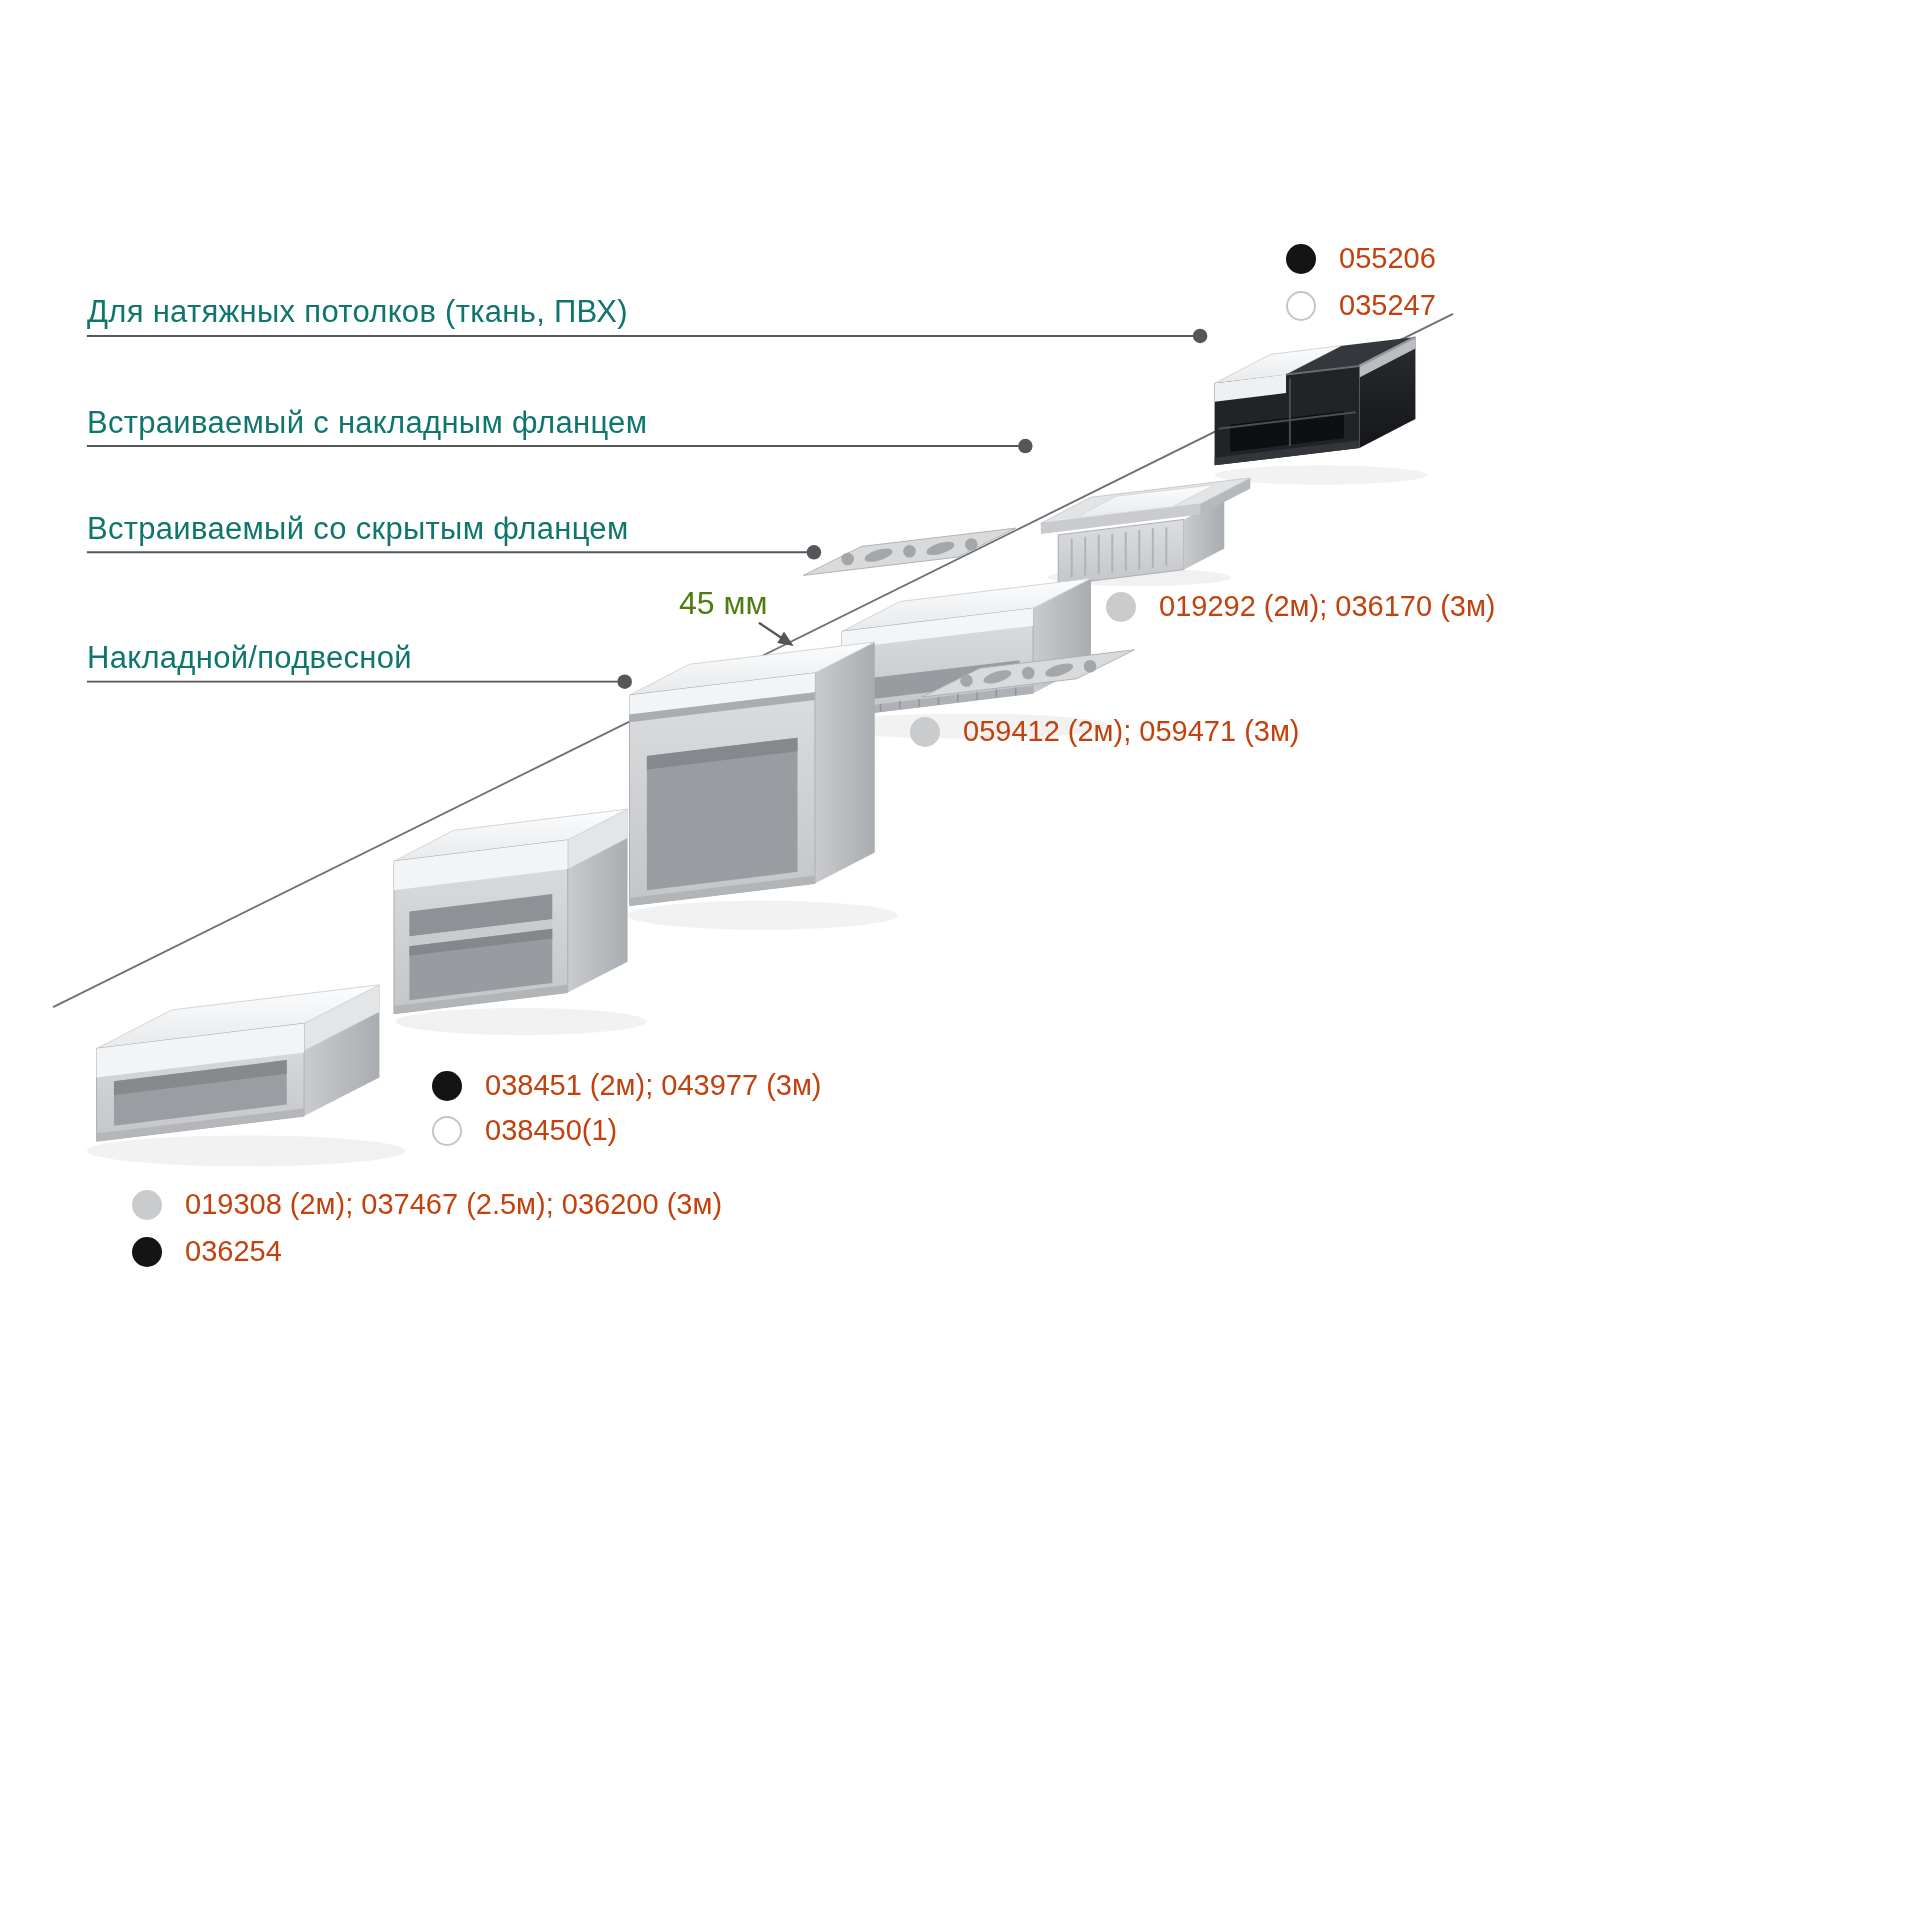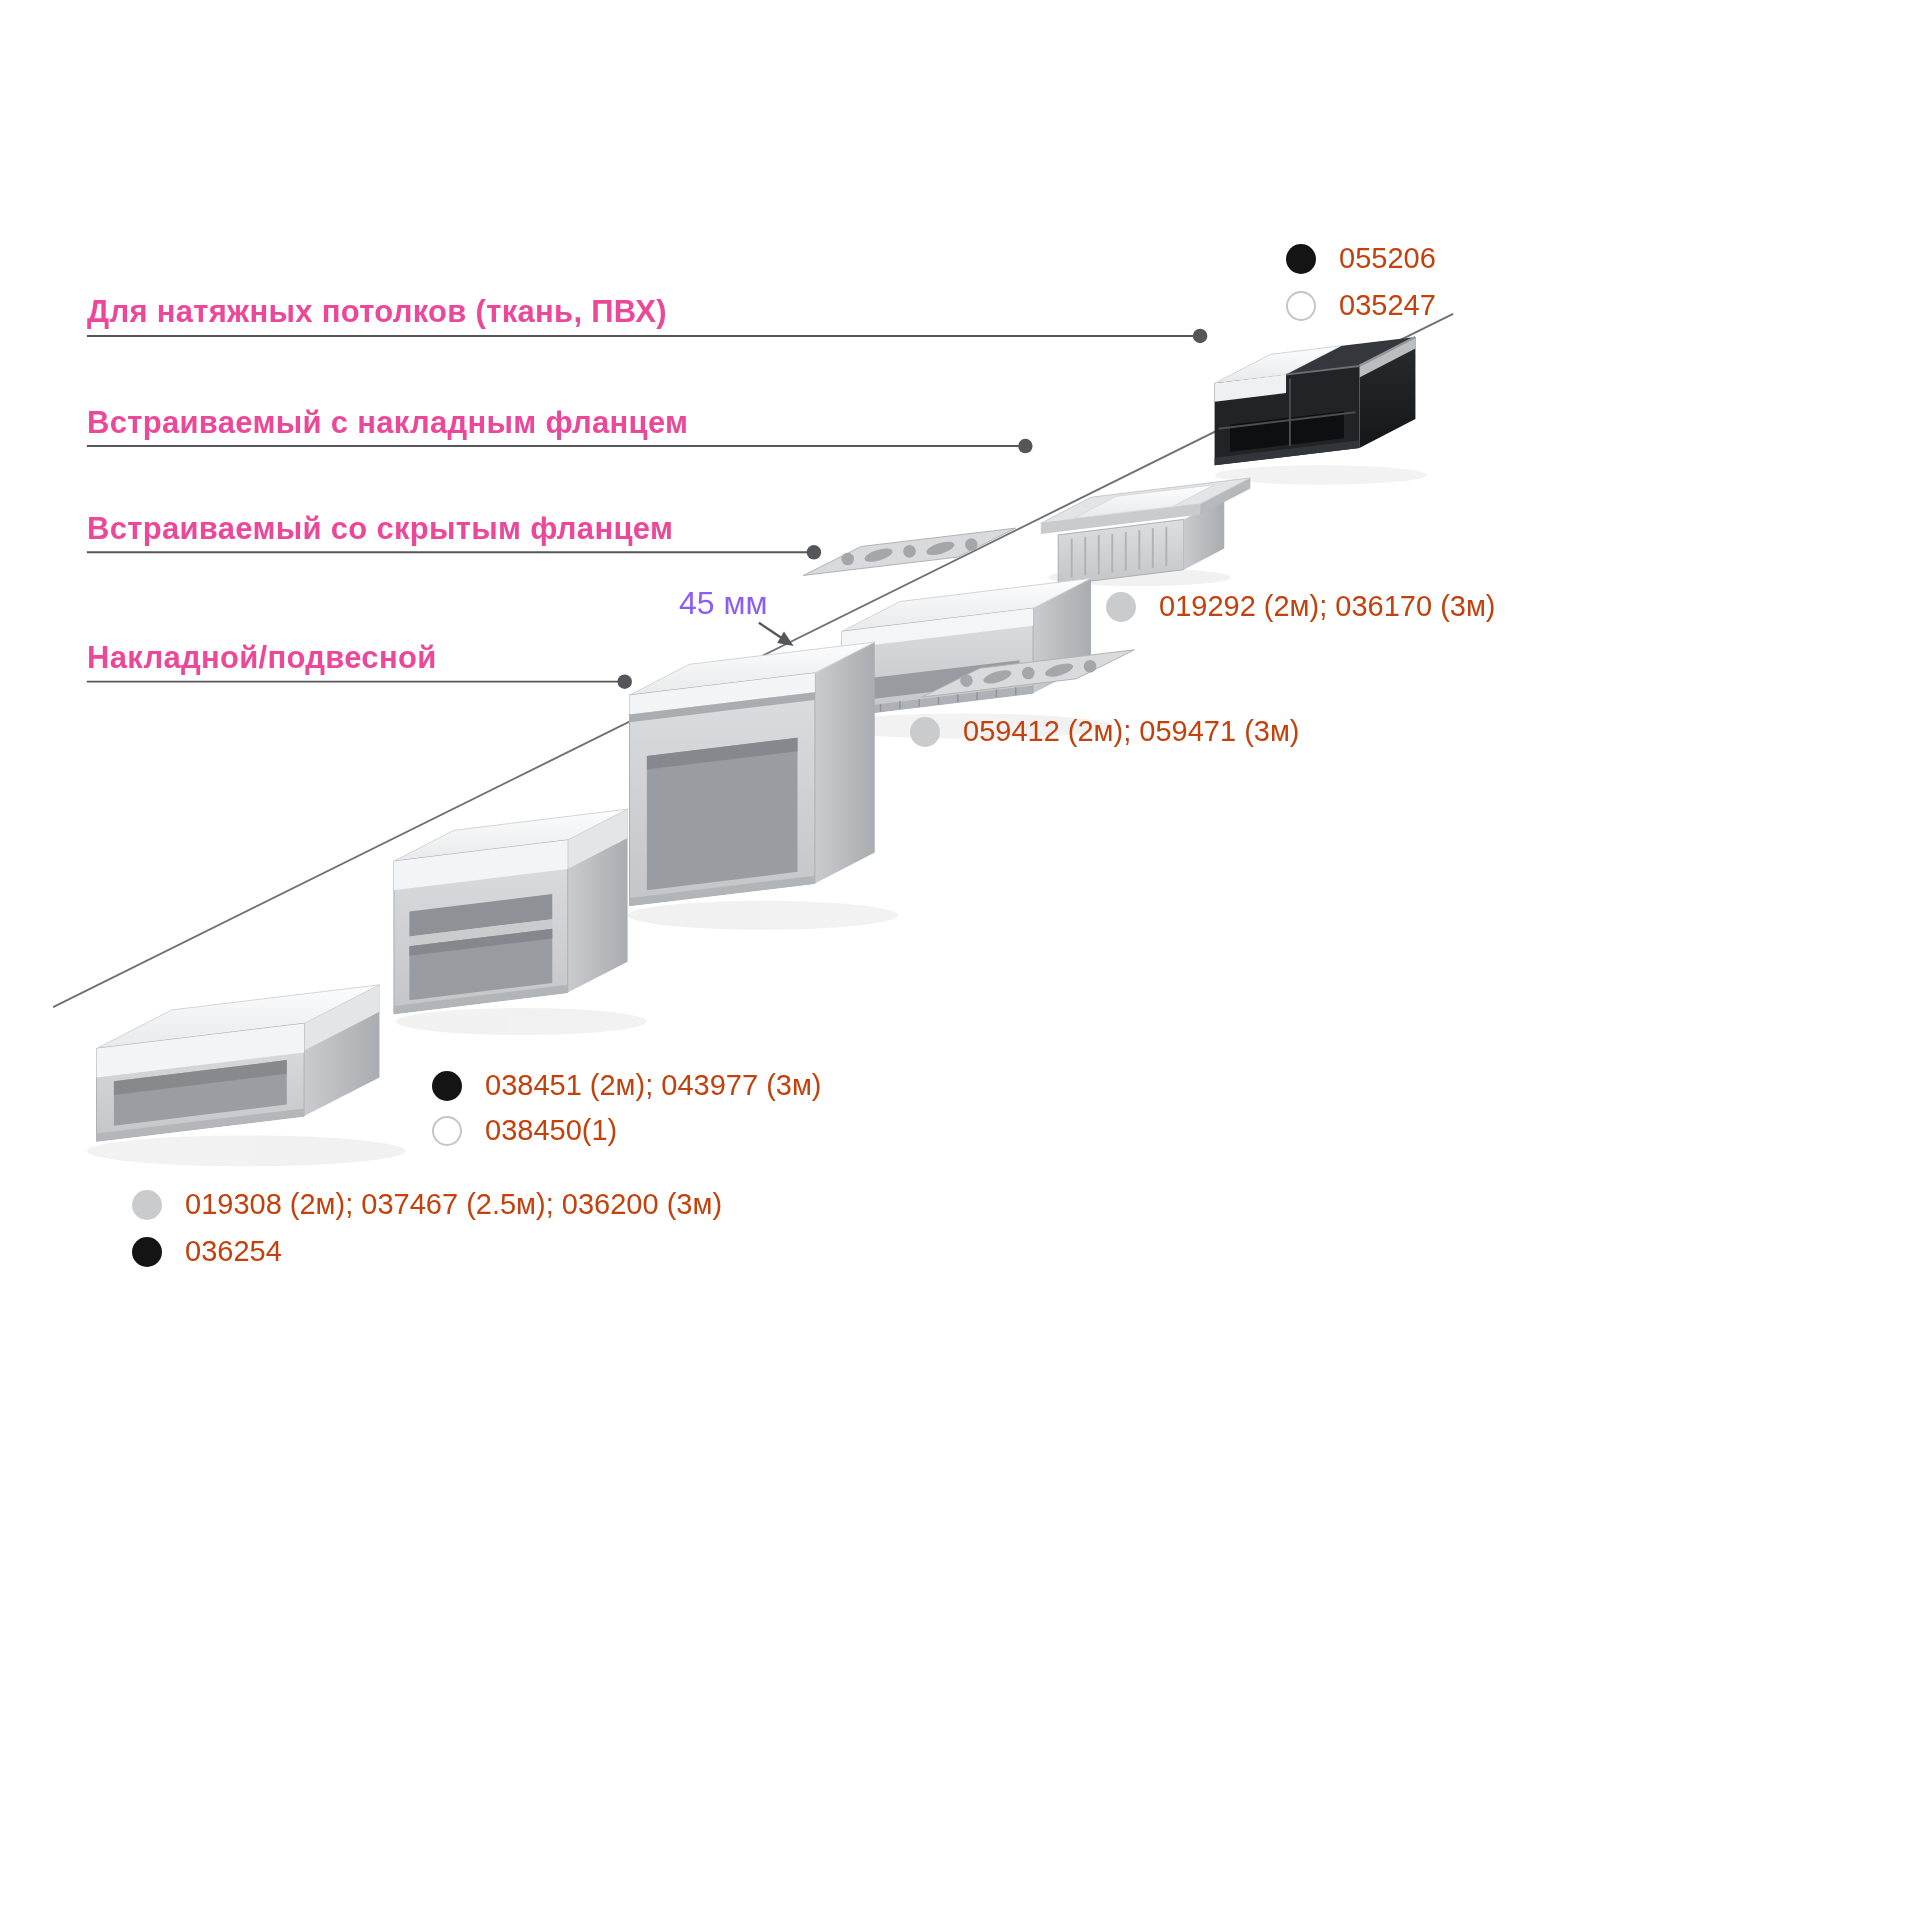--- a/index.html
+++ b/index.html
@@ -1,23 +1,23 @@
 <!DOCTYPE html>
 <html><head>
 <meta charset="utf-8">
 <style>
   html,body{margin:0;padding:0;background:#ffffff;}
   body{font-family:"Liberation Sans",sans-serif;}
   #stage{position:relative;width:1931px;height:1931px;background:#ffffff;overflow:hidden;}
   #artwork{position:absolute;left:0;top:0;}
   .cat-label{
-    position:absolute;font-size:31px;font-weight:700;color:#ec4899;
+    position:absolute;font-size:31px;font-weight:400;color:#0f766e;
     letter-spacing:0.3px;white-space:nowrap;
   }
-  .dim-label{position:absolute;font-size:32px;font-weight:400;color:#8b5cf6;white-space:nowrap;}
+  .dim-label{position:absolute;font-size:32px;font-weight:400;color:#4d7c0f;white-space:nowrap;}
   .code-row{position:absolute;display:flex;align-items:center;gap:23px;height:31px;}
   .marker{
     box-sizing:border-box;width:30px;height:30px;border-radius:50%;
     background:#c9cbcd;flex:none;
   }
   .marker[data-marker="gray"]{background:#c9cbcd;}
   .marker[data-marker="black"]{background:#141414;}
   .marker[data-marker="white"]{background:#ffffff;border:2.9px solid #c3c5c7;}
   .code-text{font-size:29px;color:#c2410c;white-space:nowrap;}
 </style>

